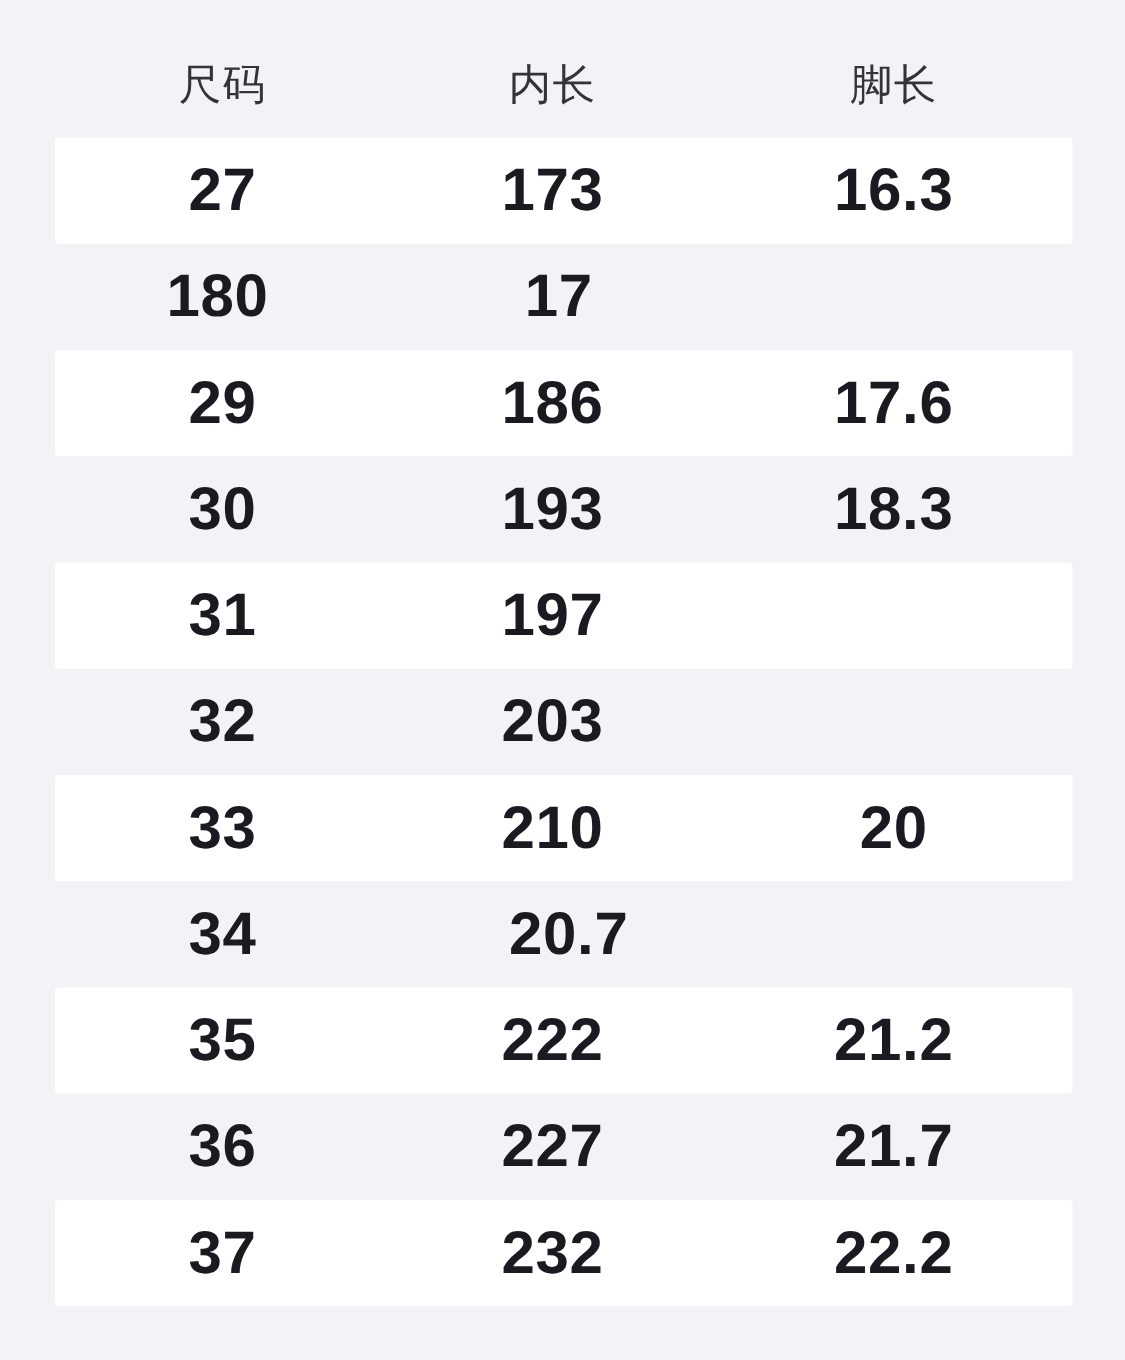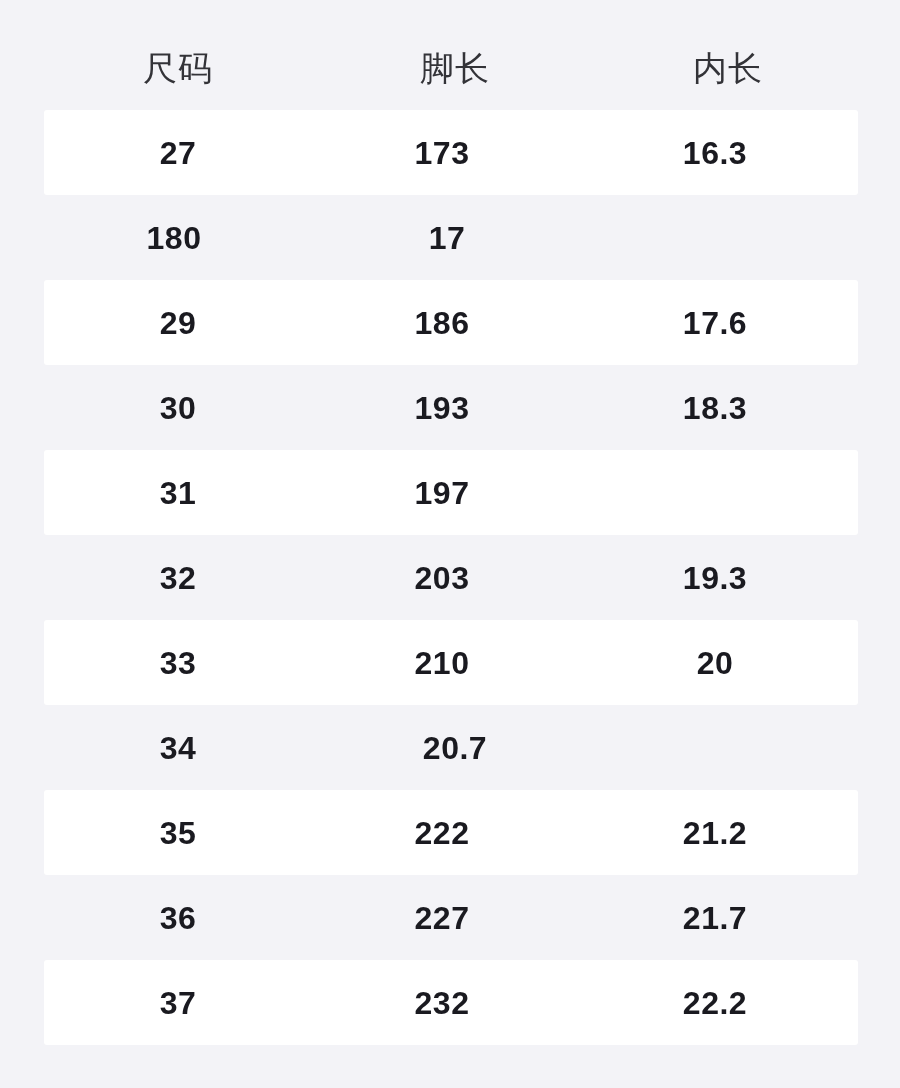--- a/index.html
+++ b/index.html
@@ -61,21 +61,21 @@
     align-items: center;
     height: 85px;
     background: transparent;
   }
   .row.striped {
     background: #ffffff;
     border-radius: 3px;
   }
 
   .cell {
-    font-size: 32px;
+    font-size: 48px;
     font-weight: 700;
     color: #1a1a20;
     text-align: center;
     line-height: 1;
     letter-spacing: 0.5px;
     white-space: nowrap;
   }
 
   
   .footer-band {
@@ -87,22 +87,22 @@
     background: #f3f3f7;
   }
 </style>
 </head>
 <body>
 
 <div class="size-chart">
 
   <div class="chart-header">
     <div class="hcell col-size">尺码</div>
+    <div class="hcell col-inner">内长</div>
     <div class="hcell col-foot">脚长</div>
-    <div class="hcell col-inner">内长</div>
   </div>
 
   <div class="chart-body">
 
     <div class="row striped">
       <div class="cell col-size">27</div>
       <div class="cell col-inner">173</div>
       <div class="cell col-foot">16.3</div>
     </div>
 
@@ -124,21 +124,20 @@
     </div>
 
     <div class="row striped">
       <div class="cell col-size">31</div>
       <div class="cell col-inner">197</div>
     </div>
 
     <div class="row">
       <div class="cell col-size">32</div>
       <div class="cell col-inner">203</div>
-      <div class="cell col-foot">19.3</div>
     </div>
 
     <div class="row striped">
       <div class="cell col-size">33</div>
       <div class="cell col-inner">210</div>
       <div class="cell col-foot">20</div>
     </div>
 
     <div class="row">
       <div class="cell col-size">34</div>

